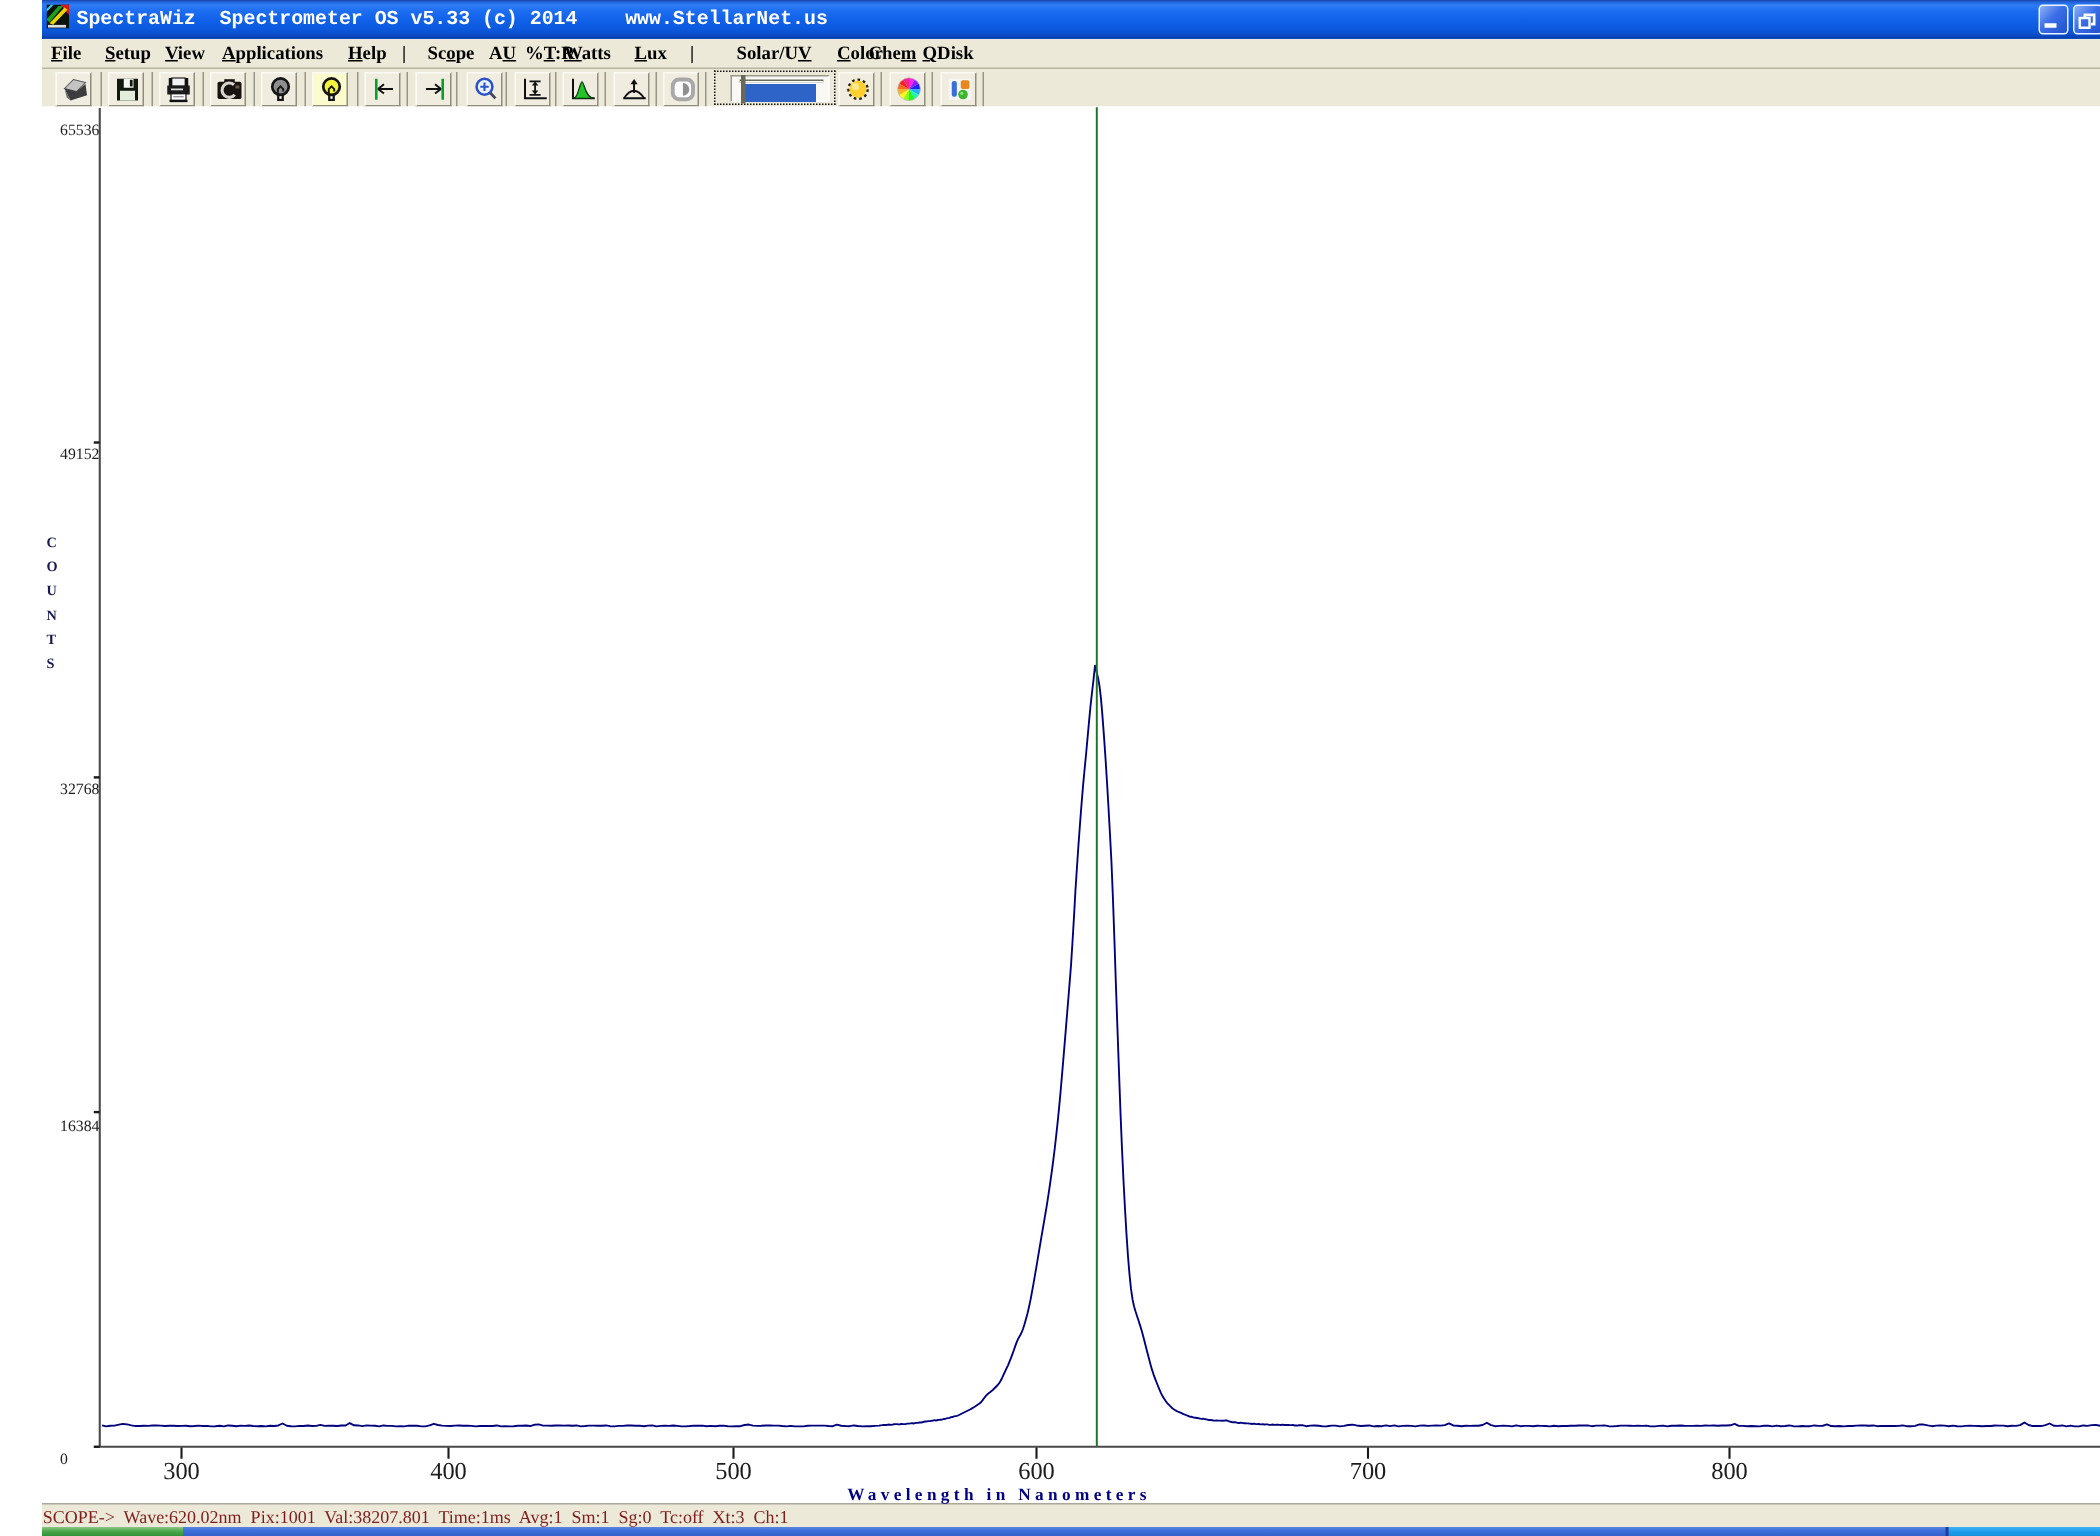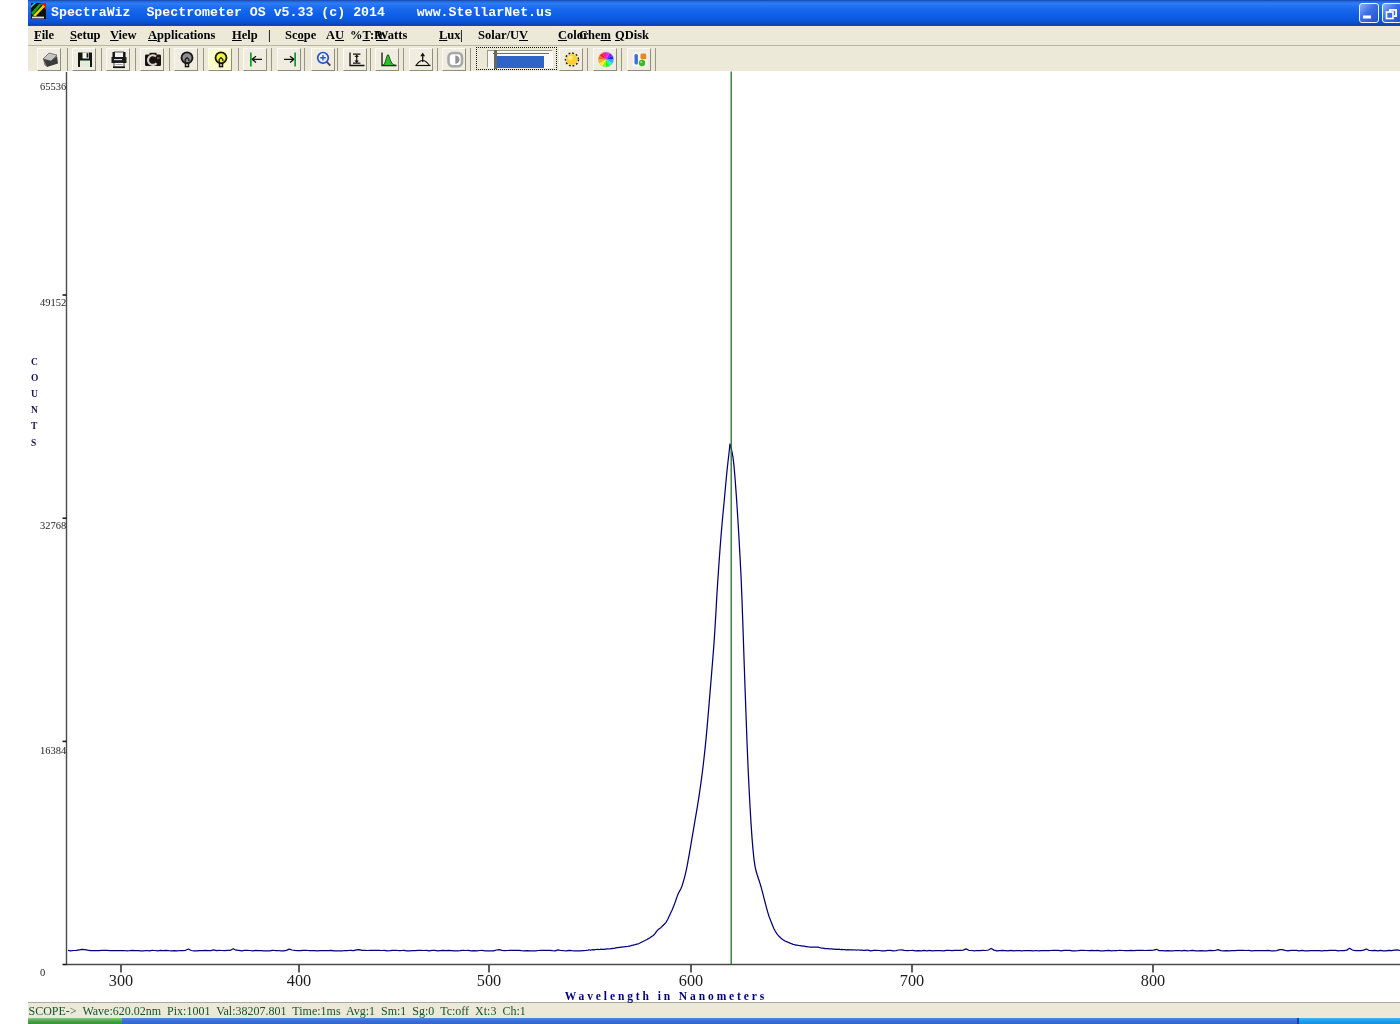--- a/index.html
+++ b/index.html
@@ -53,21 +53,21 @@
   background:#6a685a; }
 
 
 #chart { position:absolute; left:0; top:71px; width:1400px; height:931px; background:#fff; }
 #chartsvg { position:absolute; left:0; top:0; }
 
 
 #statusbar { position:absolute; left:0; top:1002px; width:1400px; height:16px;
   background:#ece9d8; border-top:1px solid #aaa89a; }
 #statustext { position:absolute; left:0.5px; top:1px; font-family:"Liberation Serif", serif;
-  font-size:12px; color:#14532d; white-space:pre; }
+  font-size:12px; color:#7f1d1d; white-space:pre; }
 
 
 #taskbar { position:absolute; left:0; top:1018px; width:1400px; height:6px;
   background:linear-gradient(180deg,#5a85e4 0%,#3f6fd8 40%,#3462cf 100%); }
 #taskgreen { position:absolute; left:0; top:0; width:94px; height:6px;
   background:linear-gradient(180deg,#8cc487 0%,#4aa649 50%,#2e9338 100%); }
 #tasklight { position:absolute; left:1271px; top:0; width:129px; height:6px;
   background:linear-gradient(180deg,#3fb4f4 0%,#1b9ae8 60%,#1790dc 100%); }
 #taskdiv { position:absolute; left:1269px; top:0; width:2px; height:6px; background:#1b3f9a; }
 </style>
@@ -107,23 +107,23 @@
     <span class="mi" style="left:6px"><u>F</u>ile</span>
     <span class="mi" style="left:42px"><u>S</u>etup</span>
     <span class="mi" style="left:82px"><u>V</u>iew</span>
     <span class="mi" style="left:120px"><u>A</u>pplications</span>
     <span class="mi" style="left:204px"><u>H</u>elp</span>
     <span class="mi" style="left:240px">|</span>
     <span class="mi" style="left:257px">Sc<u>o</u>pe</span>
     <span class="mi" style="left:298px">A<u>U</u></span>
     <span class="mi" style="left:322px">%<u>T</u>:R</span>
     <span class="mi" style="left:348px"><u>W</u>atts</span>
-    <span class="mi" style="left:411px"><u>L</u>ux</span>
+    <span class="mi" style="left:395px"><u>L</u>ux</span>
     <span class="mi" style="left:432px">|</span>
-    <span class="mi" style="left:450px">Solar/U<u>V</u></span>
+    <span class="mi" style="left:463px">Solar/U<u>V</u></span>
     <span class="mi" style="left:530px"><u>C</u>olor</span>
     <span class="mi" style="left:551px">Che<u>m</u></span>
     <span class="mi" style="left:587px"><u>Q</u>Disk</span>
   </div>
   <div id="menudiv"></div>
 
   <div id="toolbar">
     <div class="tbtn" style="left:9px">
         <svg width="22" height="19" viewBox="0 0 22 19">
           <polygon points="4,9 10,3 18,5 12,11" fill="#c4c4c4" stroke="#555" stroke-width="0.7"></polygon>

